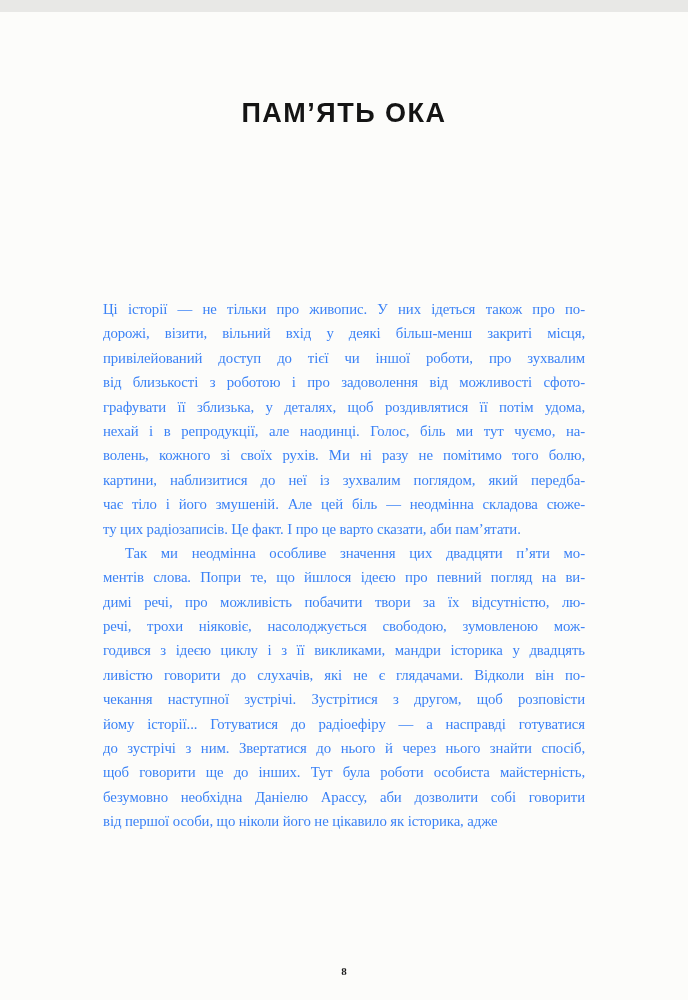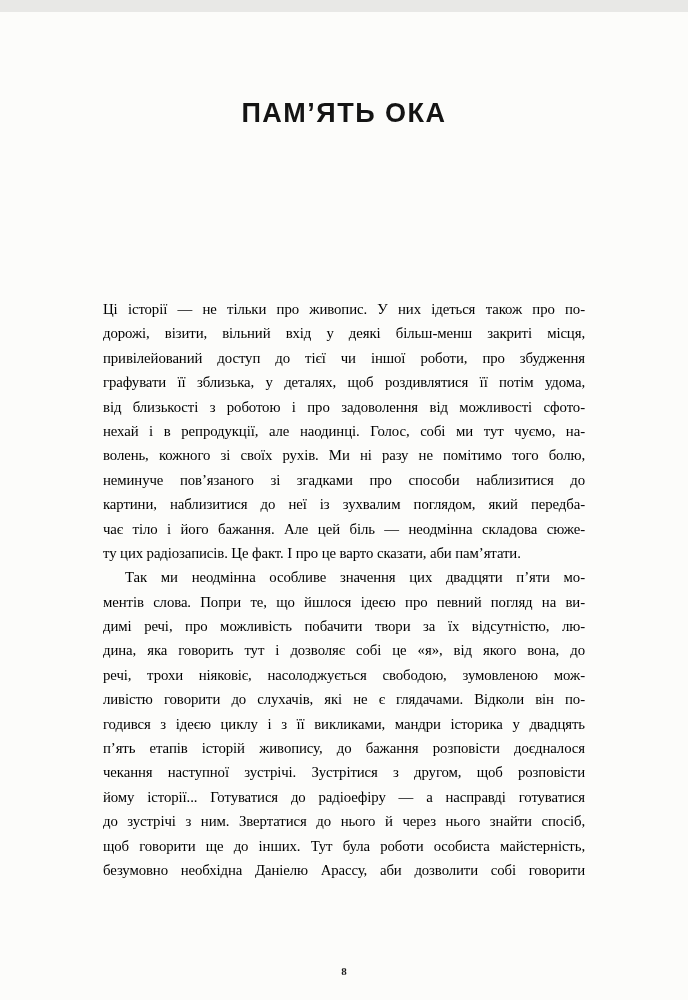--- a/index.html
+++ b/index.html
@@ -27,21 +27,21 @@
     letter-spacing: 1.5px;
     color: #141414;
   }
   .text-block {
     width: 482px;
     margin: 170px auto 0 auto;
     font-family: "Liberation Serif", serif;
     font-size: 14.8px;
     letter-spacing: -0.1px;
     line-height: 24.4px;
-    color: #000000;
+    color: #3b82f6;
   }
   .paragraph {
     margin: 0;
   }
   .line {
     height: 24.4px;
     overflow: hidden;
     text-align: justify;
     text-align-last: justify;
   }
@@ -66,41 +66,39 @@
 </head>
 <body>
 
 <div class="page">
   <h1 class="chapter-title">ПАМ’ЯТЬ ОКА</h1>
 
   <div class="text-block">
       <div class="paragraph">
         <div class="line">Ці історії — не тільки про живопис. У них ідеться також про по-</div>
         <div class="line">дорожі, візити, вільний вхід у деякі більш-менш закриті місця,</div>
-        <div class="line">привілейований доступ до тієї чи іншої роботи, про збудження</div>
+        <div class="line">привілейований доступ до тієї чи іншої роботи, про зухвалим</div>
+        <div class="line">від близькості з роботою і про задоволення від можливості сфото-</div>
         <div class="line">графувати її зблизька, у деталях, щоб роздивлятися її потім удома,</div>
-        <div class="line">від близькості з роботою і про задоволення від можливості сфото-</div>
-        <div class="line">нехай і в репродукції, але наодинці. Голос, собі ми тут чуємо, на-</div>
+        <div class="line">нехай і в репродукції, але наодинці. Голос, біль ми тут чуємо, на-</div>
         <div class="line">волень, кожного зі своїх рухів. Ми ні разу не помітимо того болю,</div>
-        <div class="line">неминуче пов’язаного зі згадками про способи наблизитися до</div>
         <div class="line">картини, наблизитися до неї із зухвалим поглядом, який передба-</div>
-        <div class="line">чає тіло і його бажання. Але цей біль — неодмінна складова сюже-</div>
+        <div class="line">чає тіло і його змушеній. Але цей біль — неодмінна складова сюже-</div>
         <div class="line last">ту цих радіозаписів. Це факт. І про це варто сказати, аби пам’ятати.</div>
       </div>
       <div class="paragraph indented">
         <div class="line">Так ми неодмінна особливе значення цих двадцяти п’яти мо-</div>
         <div class="line">ментів слова. Попри те, що йшлося ідеєю про певний погляд на ви-</div>
         <div class="line">димі речі, про можливість побачити твори за їх відсутністю, лю-</div>
-        <div class="line">дина, яка говорить тут і дозволяє собі це «я», від якого вона, до</div>
         <div class="line">речі, трохи ніяковіє, насолоджується свободою, зумовленою мож-</div>
+        <div class="line">годився з ідеєю циклу і з її викликами, мандри історика у двадцять</div>
         <div class="line">ливістю говорити до слухачів, які не є глядачами. Відколи він по-</div>
-        <div class="line">годився з ідеєю циклу і з її викликами, мандри історика у двадцять</div>
-        <div class="line">п’ять етапів історій живопису, до бажання розповісти доєдналося</div>
         <div class="line">чекання наступної зустрічі. Зустрітися з другом, щоб розповісти</div>
         <div class="line">йому історії... Готуватися до радіоефіру — а насправді готуватися</div>
         <div class="line">до зустрічі з ним. Звертатися до нього й через нього знайти спосіб,</div>
         <div class="line">щоб говорити ще до інших. Тут була роботи особиста майстерність,</div>
         <div class="line">безумовно необхідна Даніелю Арассу, аби дозволити собі говорити</div>
+        <div class="line last">від першої особи, що ніколи його не цікавило як історика, адже</div>
       </div>
     </div>
 
   <div class="page-number">8</div>
 </div>
 
 </body></html>

